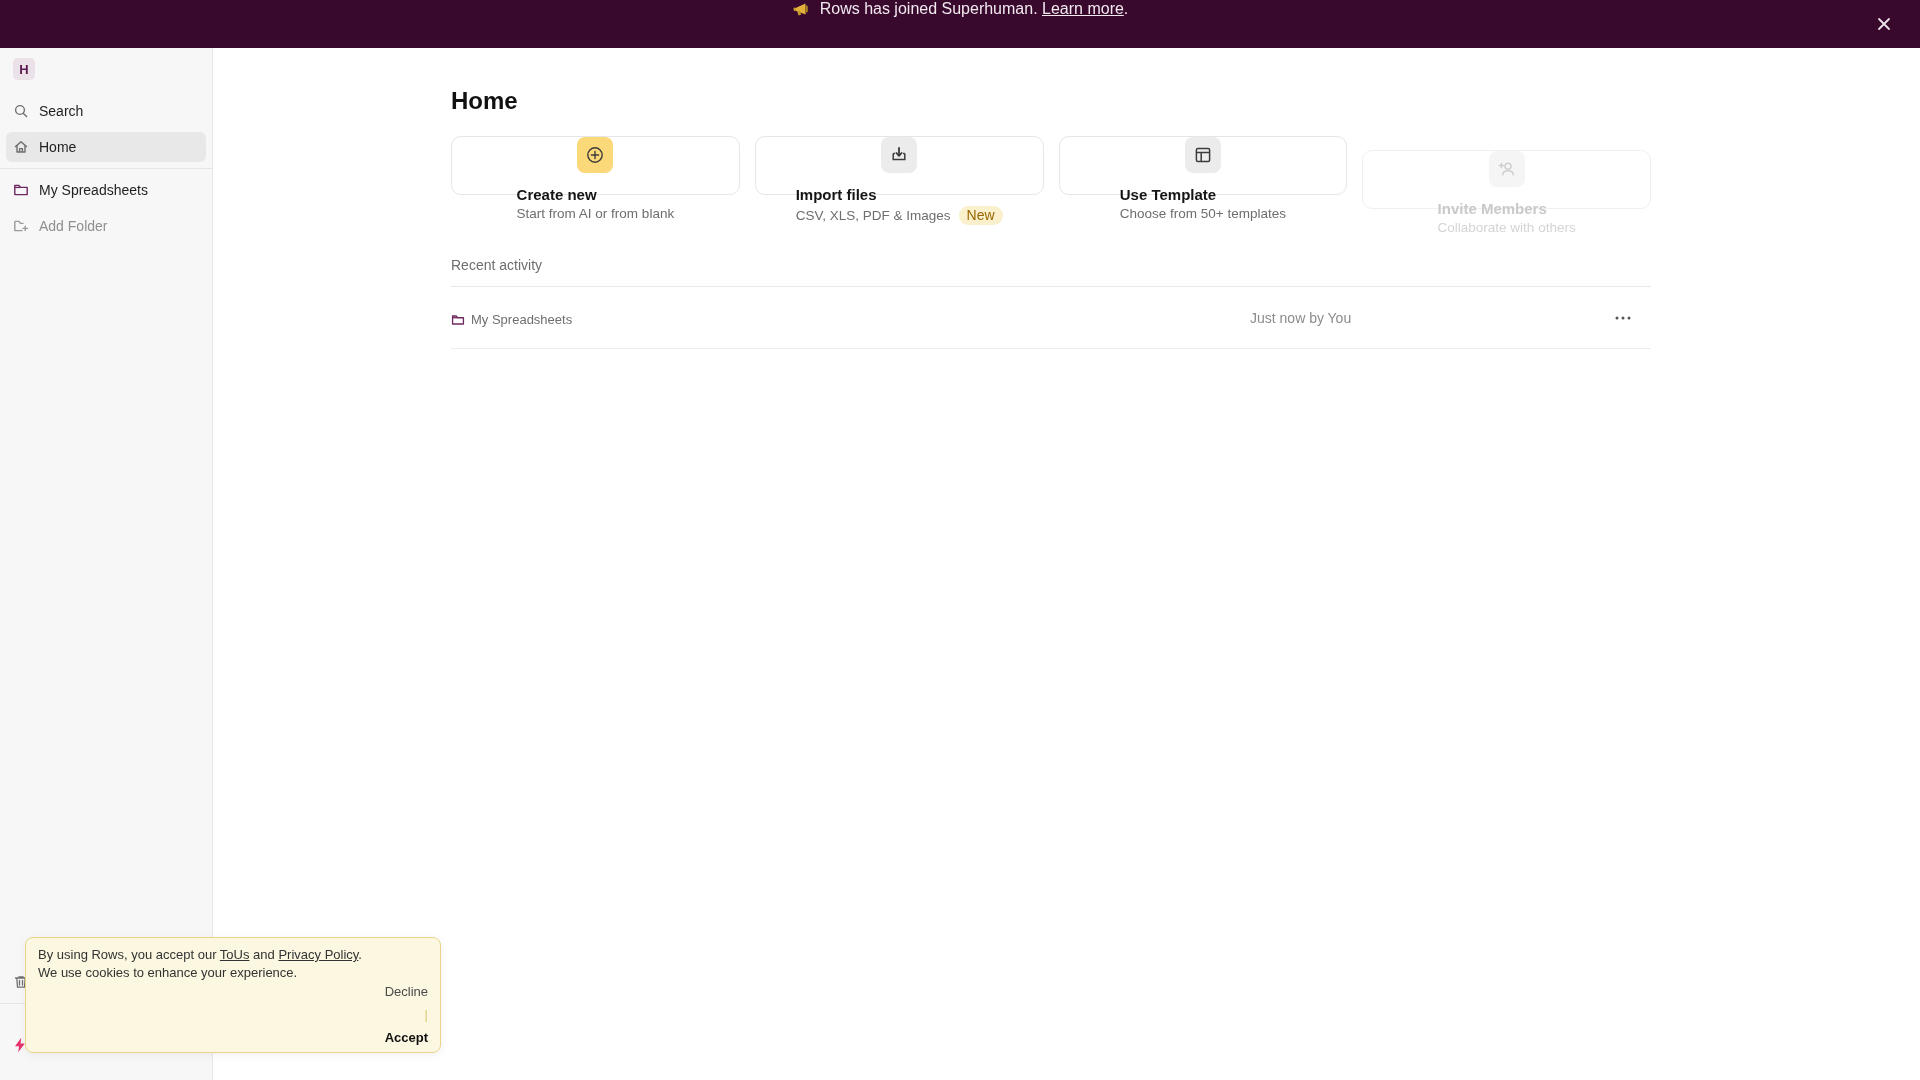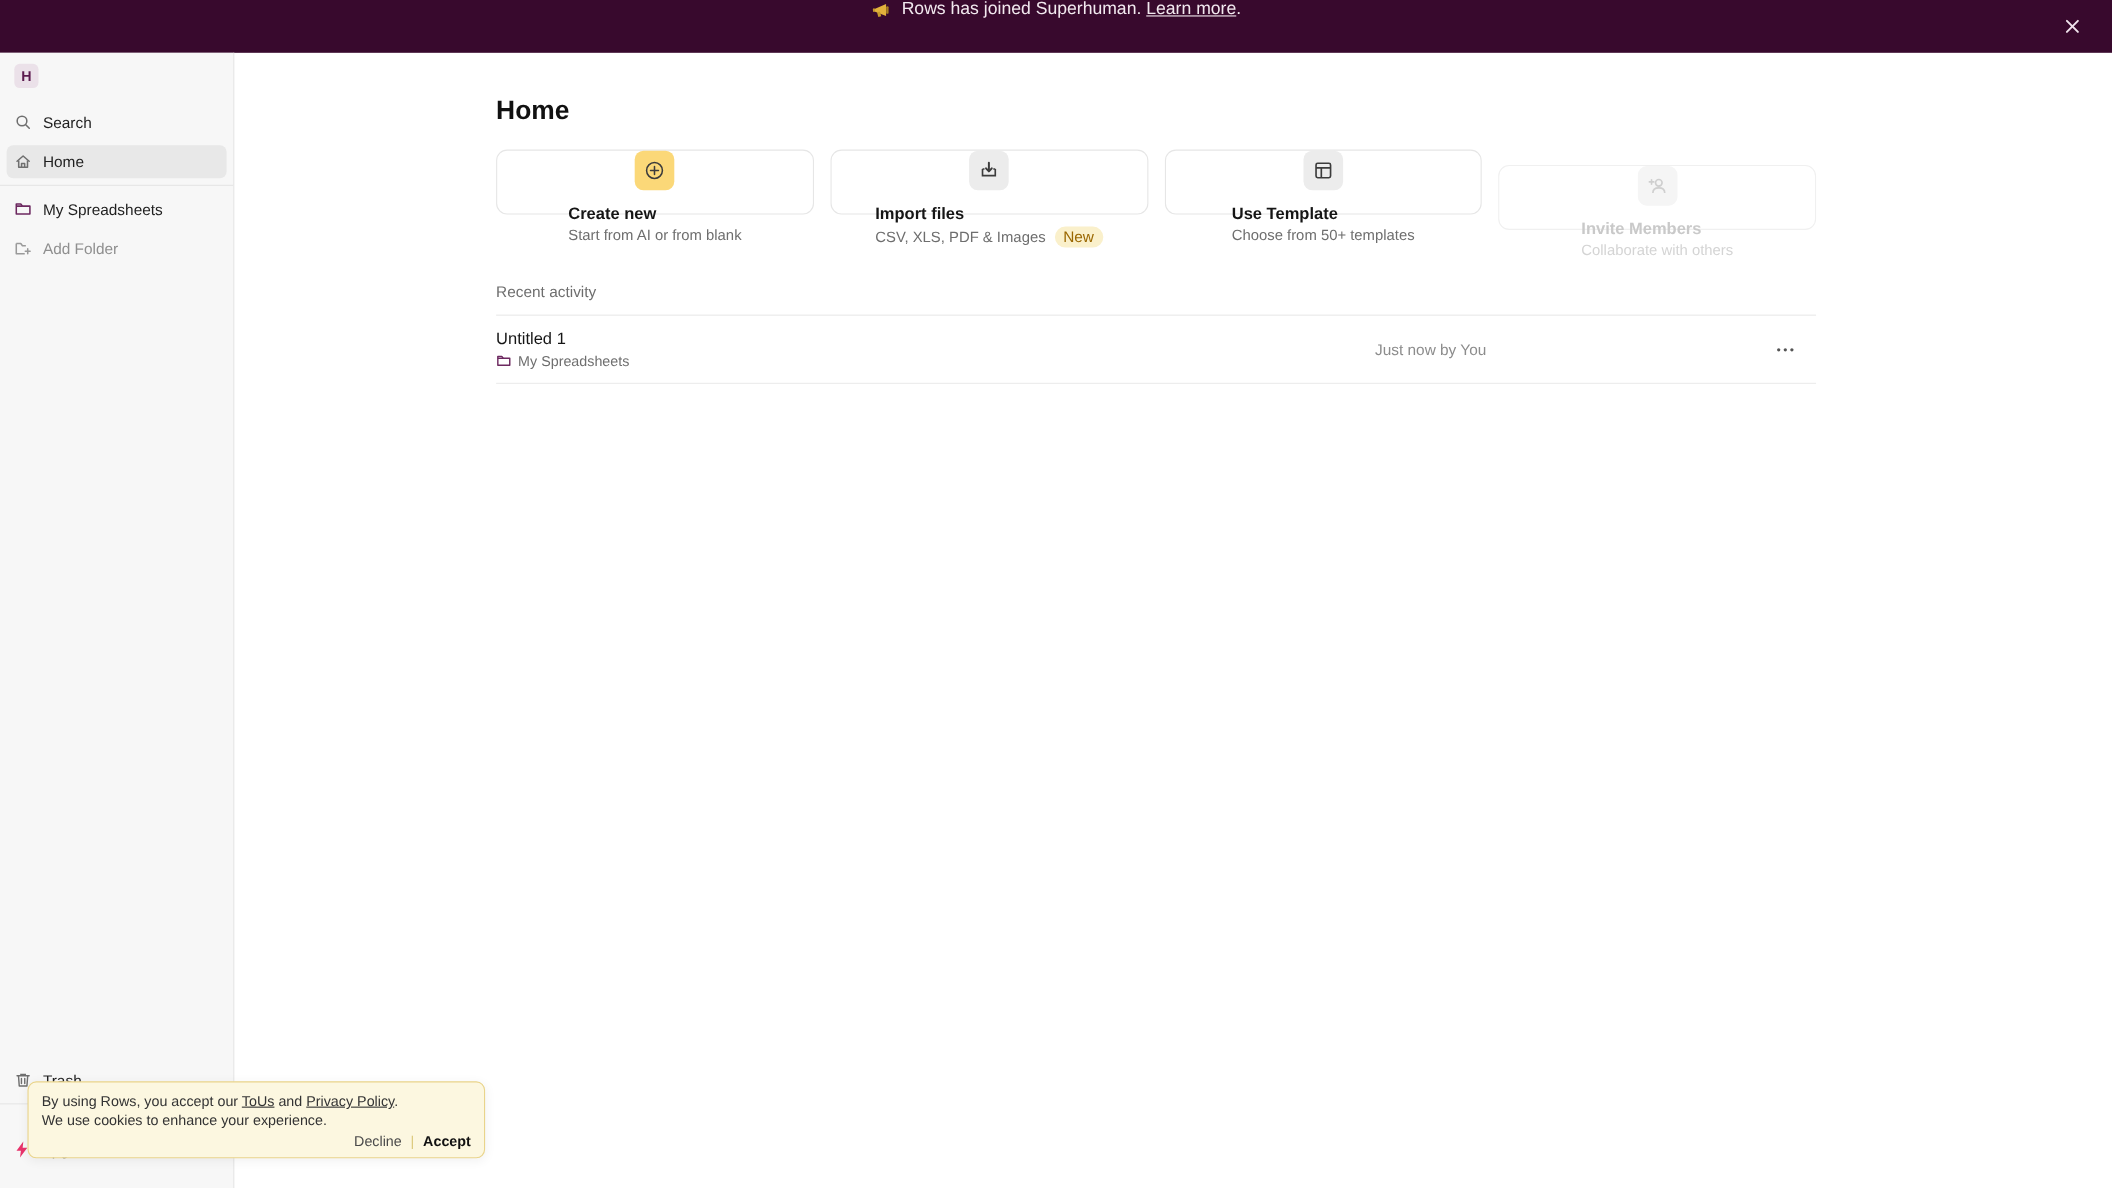--- a/index.html
+++ b/index.html
@@ -74,21 +74,21 @@
   .row-menu{position:absolute;right:14px;top:50%;transform:translateY(-50%);
     background:none;border:none;cursor:pointer;color:#555;width:28px;height:28px;
     display:flex;align-items:center;justify-content:center;border-radius:6px;}
 
   
   .cookie{position:fixed;left:25px;bottom:27px;width:416px;background:var(--cookie_bg);
     border:1px solid var(--cookie_border);border-radius:8px;padding:8px 12px 7px;
     font-size:13px;color:#333;z-index:40;box-shadow:0 2px 10px rgba(0,0,0,.06);}
   .cookie p{line-height:18px;}
   .cookie a{color:#333;text-decoration:underline;cursor:pointer;}
-  .cookie-actions{display:flex;justify-content:flex-end;align-items:flex-end;gap:8px;margin-top:2px;}
+  .cookie-actions{display:flex;justify-content:flex-end;align-items:flex-end;gap:8px;margin-top:2px;flex-direction:column;}
   .cookie-actions button{background:none;border:none;font-family:inherit;font-size:13px;cursor:pointer;}
   .btn-decline{color:#4a4a4a;}
   .btn-accept{color:#111;font-weight:700;}
   .cookie-sep{color:#dcc87a;}
 
   svg{display:block;}
 </style>
 </head>
 <body>
 
@@ -247,21 +247,20 @@
             <span class="card-title" style="display:block">Invite Members</span>
             <span class="card-sub">Collaborate with others</span>
           </span>
         </button>
       </div>
 
       <div class="section-label">Recent activity</div>
       <div class="h-divider"></div>
 
       <div class="activity-row">
-        <div class="row-title">Untitled 1</div>
         <div class="row-loc">
           <span class="ico">
             <svg width="14" height="14" viewBox="0 0 16 16" fill="none" stroke="currentColor" stroke-width="1.5">
                 <path d="M1.8 3.4 h4.1 l1.5 2 h6.8 v7.2 H1.8 z" stroke-linejoin="round"></path>
                 <path d="M1.8 5.4 h5.6"></path>
               </svg>
           </span>
           <span>My Spreadsheets</span>
         </div>
         <div class="row-meta">Just now by You</div>

